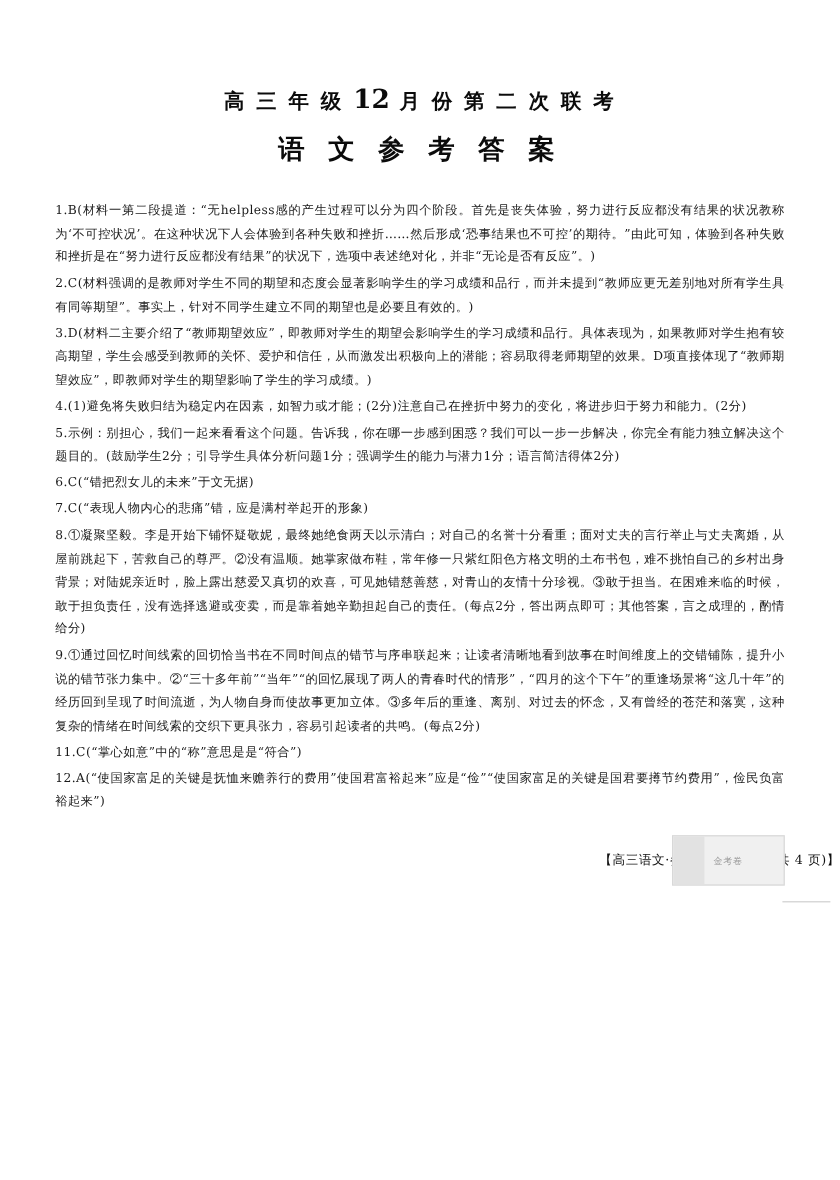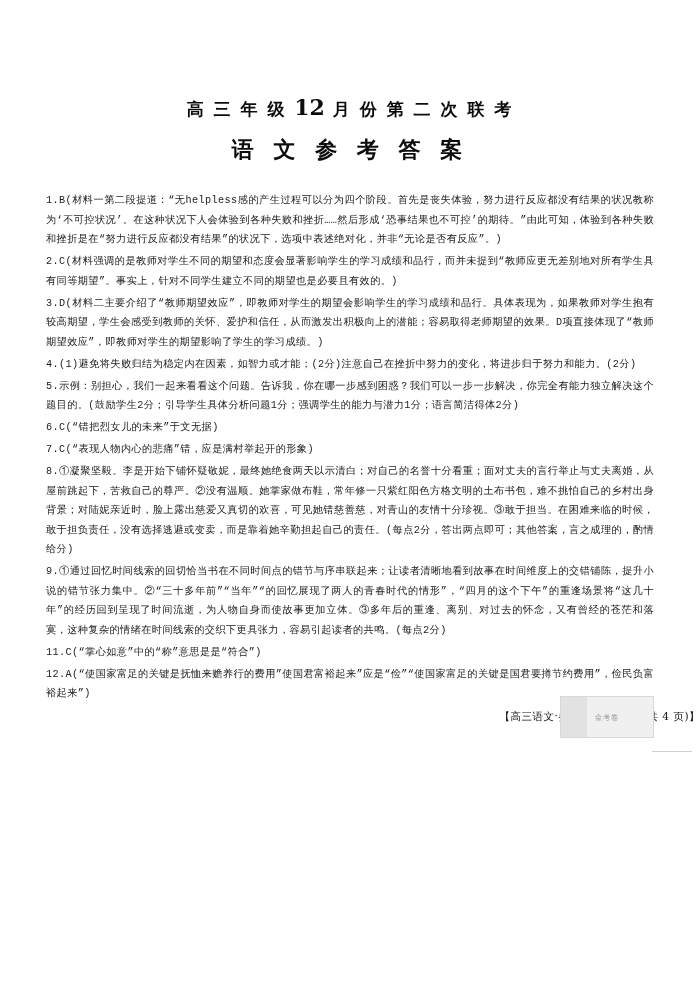--- a/index.html
+++ b/index.html
@@ -13,21 +13,21 @@
     font-family: "DejaVu Serif", "Liberation Serif", serif;
     color: #111;
     position: relative;
     overflow: hidden;
   }
   .page {
     position: relative;
     width: 700px;
     height: 758px;
     box-sizing: border-box;
-    padding: 76px 46px 0 46px;
+    padding: 52px 46px 0 46px;
   }
   .title-line {
     text-align: center;
     font-size: 17px;
     letter-spacing: 2px;
     font-weight: bold;
     margin-top: 18px;
     color: #0b0b0b;
     font-family: "DejaVu Serif", "Liberation Serif", serif;
   }
@@ -39,21 +39,20 @@
   .title-sub {
     text-align: center;
     font-size: 22px;
     letter-spacing: 6px;
     font-weight: bold;
     margin-top: 14px;
     color: #0b0b0b;
   }
   .body-block {
     margin-top: 26px;
-    font-family: Liberation Mono, monospace;
   }
   .item {
     font-size: 10.2px;
     line-height: 19.5px;
     text-align: justify;
     text-justify: inter-ideograph;
     margin-bottom: 2.5px;
     color: #1a1a1a;
     letter-spacing: 0.4px;
     word-break: break-all;

